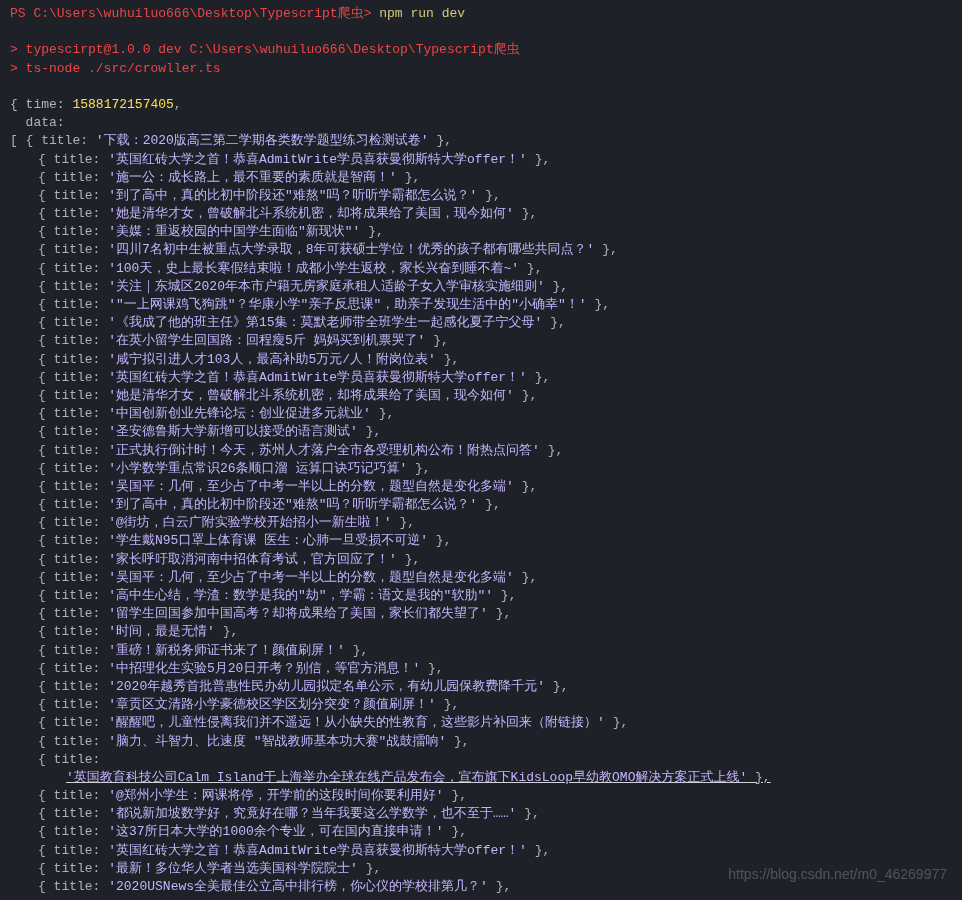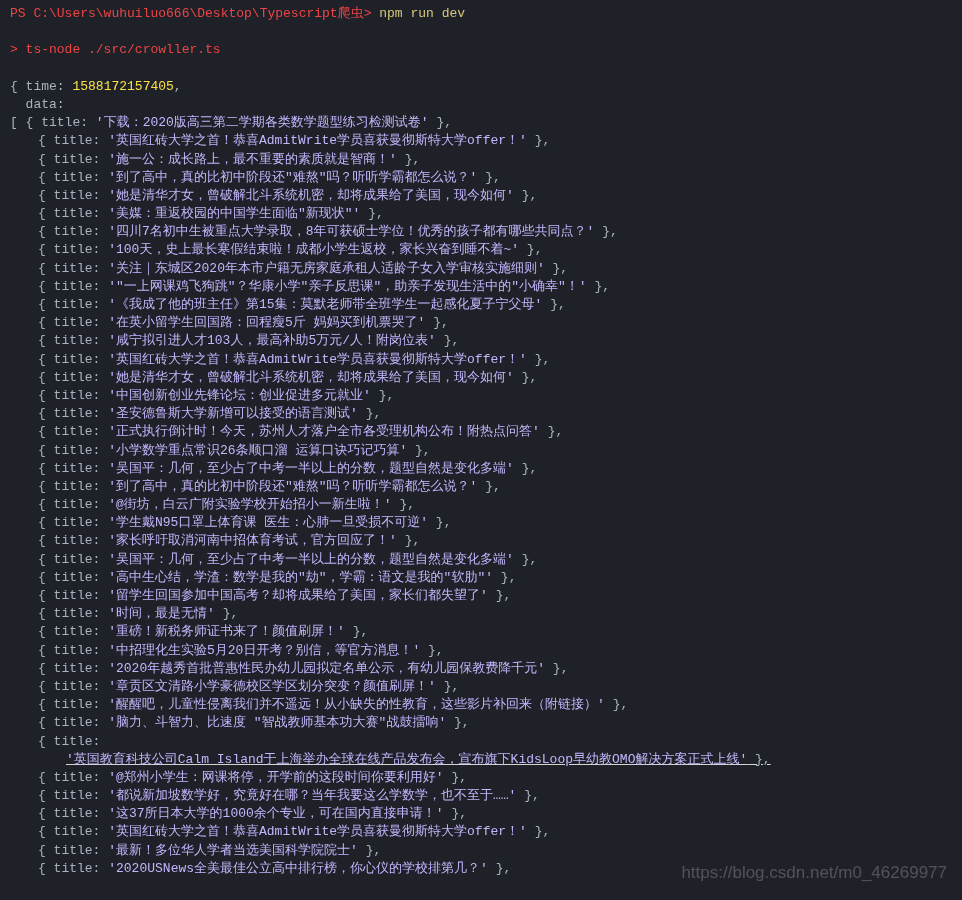--- a/index.html
+++ b/index.html
@@ -32,32 +32,35 @@
     }
     .item-line-deep {
       padding-left: 56px;
       text-decoration: underline;
     }
     .watermark {
       position: fixed;
       bottom: 15px;
       right: 15px;
       color: rgba(200, 200, 200, 0.3);
-      font-size: 17px;
+      font-size: 14px;
       font-family: Arial, sans-serif;
     }
   </style>
 </head>
 <body>
 
 <div>
   <div class="line">
     <span class="white">PS </span><span class="white">C:\Users\wuhuiluo666\Desktop\Typescript爬虫</span><span class="white">&gt; </span><span class="yellow">npm run dev</span>
   </div>
   <div class="line">&nbsp;</div>
+  <div class="line">
+    <span class="white">&gt; </span><span class="white">typescirpt@1.0.0 dev C:\Users\wuhuiluo666\Desktop\Typescript爬虫</span>
+  </div>
   <div class="line">
     <span class="white">&gt; </span><span class="white">ts-node ./src/crowller.ts</span>
   </div>
   <div class="line">&nbsp;</div>
 
   <div class="line">
     <span class="gray">{ </span><span class="gray">time:</span><span class="orange"> 1588172157405</span><span class="gray">,</span>
   </div>
   <div class="line">
     <span class="gray">&nbsp;&nbsp;</span><span class="gray">data:</span>

